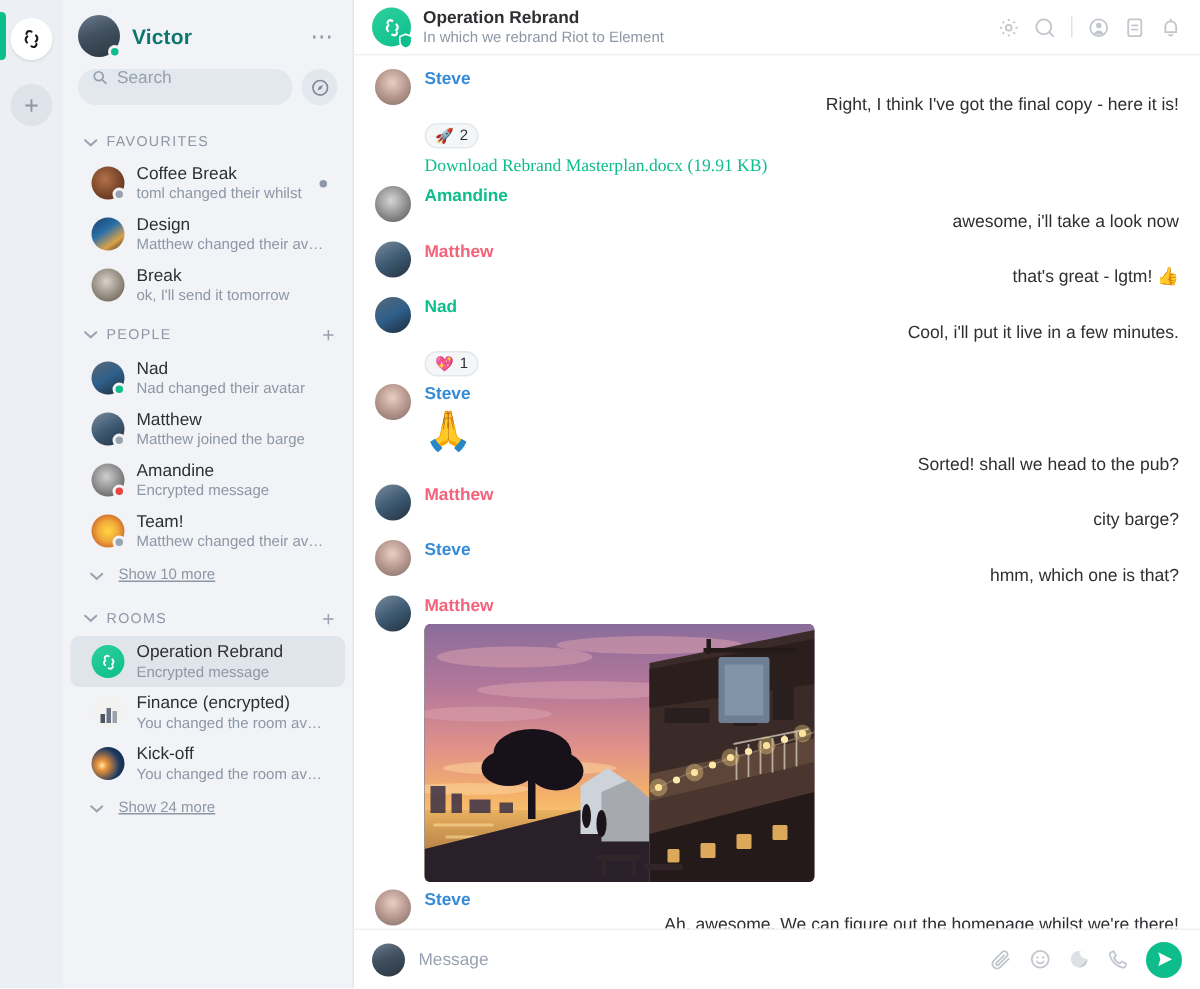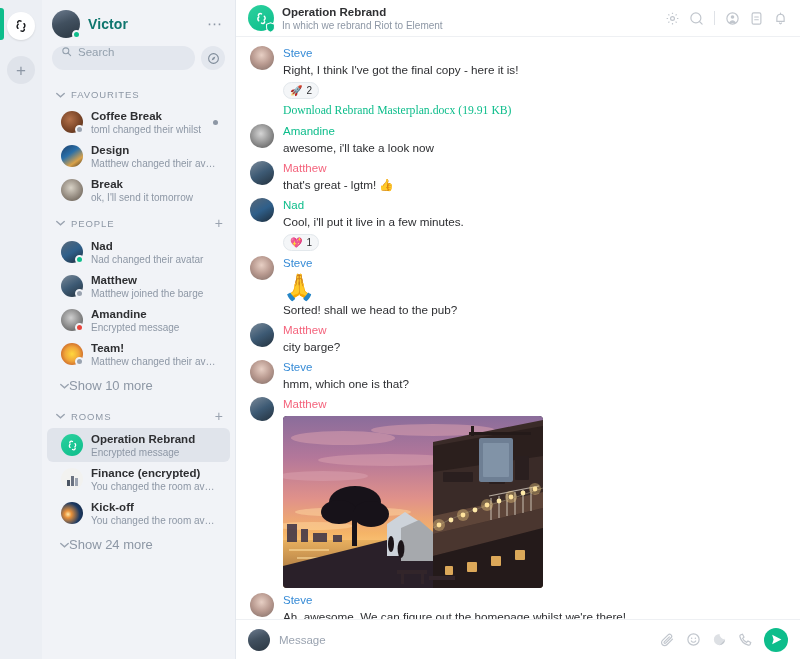--- a/index.html
+++ b/index.html
@@ -121,37 +121,37 @@
     display: flex; align-items: center; gap: 8px;
     padding: 4px 10px 4px 14px;
     height: 34px;
     border-radius: 6px;
     margin: 0 5px;
     position: relative;
   }
   .room.selected { background: #e0e4eb; }
   .room-text { flex: 1; min-width: 0; }
   .room-name {
-    font-size: 11.5px; color: #2e2f32; font-weight: bold;
+    font-size: 11.5px; color: #2e2f32; font-weight: normal;
     white-space: nowrap; overflow: hidden; text-overflow: ellipsis;
     line-height: 14px;
   }
   .room-sub {
     font-size: 10px; color: #8d97a5;
     white-space: nowrap; overflow: hidden; text-overflow: ellipsis;
     line-height: 13px;
   }
   .unread-dot {
     width: 5px; height: 5px; border-radius: 50%;
     background: #8d97a5; flex: none; margin-right: 2px;
   }
   .show-more {
-    display: flex; align-items: center; 
+    display: flex; align-items: center; gap: 10px;
     padding: 7px 12px 7px 18px;
-    font-size: 13px; color: #8d97a5;
+    font-size: 10px; color: #8d97a5; text-decoration: underline;
   }
 
   
   .main {
     flex: 1; height: 100%;
     background: #ffffff;
     display: flex; flex-direction: column;
     min-width: 0;
   }
   .room-header {
@@ -181,28 +181,28 @@
   .timeline {
     flex: 1; overflow: hidden;
     padding: 6px 14px 2px 14px;
   }
   .msg {
     display: flex; gap: 9px;
     padding: 3px 0 0 0;
   }
   .msg-body { flex: 1; min-width: 0; padding-bottom: 2px; }
   .sender {
-    font-size: 11.5px; font-weight: normal; line-height: 15px;
+    font-size: 11.5px; font-weight: bold; line-height: 15px;
     margin-bottom: 1px;
   }
   .s-steve { color: #368bd6; }
   .s-amandine { color: #0dbd8b; }
   .s-matthew { color: #f4637c; }
   .s-nad { color: #0dbd8b; }
-  .body-text { font-size: 11.7px; color: #2e2f32; line-height: 16px; }
+  .body-text { font-size: 11.7px; color: #2e2f32; line-height: 16px; text-align: right; }
   .file-link { font-size: 11.7px; color: #0dbd8b; line-height: 16px; display: block; margin-top: 4px; font-family: Liberation Serif, serif; }
 
   .reaction {
     display: inline-flex; align-items: center; gap: 4px;
     height: 17px; padding: 0 6px;
     border: 1px solid #e3e8ec; border-radius: 9px;
     background: #f4f6f8; margin-top: 4px;
     font-size: 10px; color: #2e2f32;
   }
   .big-emoji { font-size: 26px; line-height: 30px; display: block; }

